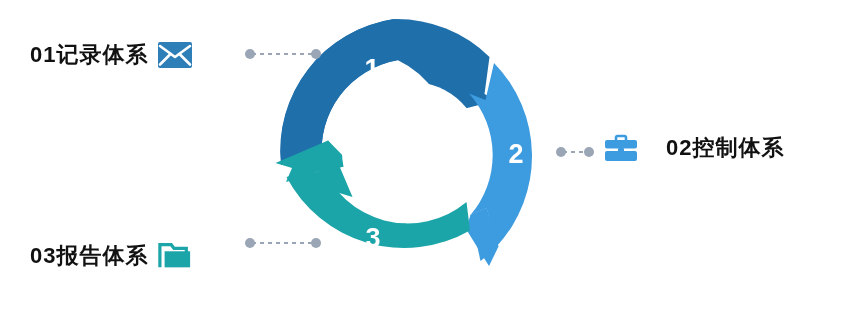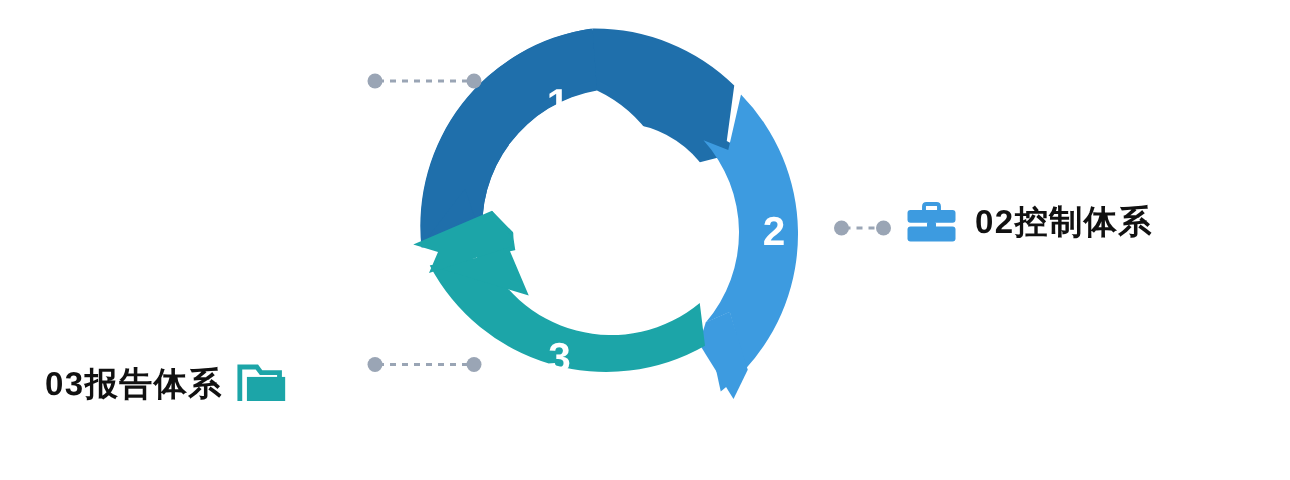--- a/index.html
+++ b/index.html
@@ -31,21 +31,21 @@
     align-items:center;
     justify-content:center;
     flex:0 0 auto;
   }
 
   #label-1{left:30px;top:38px;}
   #label-1 .icon-box{margin-left:10px;}
   #label-3{left:30px;top:239px;}
   #label-3 .icon-box{margin-left:10px;}
   #label-2{left:604px;top:131px;}
-  #label-2 .label-text{margin-left:12px;}
+  #label-2 .label-text{margin-left:28px;}
 
   
   .connector{position:absolute;}
 </style>
 </head>
 <body>
 
 <div id="stage">
 
   <svg id="ring" width="860" height="320" viewBox="0 0 860 320" style="position:absolute;left:0;top:0;">
@@ -145,20 +145,30 @@
       <circle cx="561" cy="152" r="5" fill="#9AA5B5"></circle>
       <circle cx="589" cy="152" r="5" fill="#9AA5B5"></circle>
     </g>
     <g>
       <line x1="252" y1="243" x2="314" y2="243" stroke="#9AA5B5" stroke-width="2" stroke-dasharray="4 4"></line>
       <circle cx="250" cy="243" r="5" fill="#9AA5B5"></circle>
       <circle cx="316" cy="243" r="5" fill="#9AA5B5"></circle>
     </g>
   </svg>
 
+  <div class="label" id="label-1">
+    <span class="label-text">01记录体系</span>
+    <span class="icon-box">
+      <svg width="34" height="26" viewBox="0 0 34 26">
+        <rect x="0" y="0" width="34" height="26" rx="2" fill="#2E7EB8"></rect>
+        <path d="M 2 4 L 17 15 L 32 4" fill="none" stroke="#ffffff" stroke-width="2.6" stroke-linejoin="round" stroke-linecap="round"></path>
+        <path d="M 2 22.5 L 12.5 12 M 32 22.5 L 21.5 12" fill="none" stroke="#ffffff" stroke-width="2.6" stroke-linecap="round"></path>
+      </svg>
+    </span>
+  </div>
 
   <div class="label" id="label-2">
     <span class="icon-box">
       <svg width="34" height="30" viewBox="0 0 34 30">
         <path d="M 12 7 L 12 4.5 A 1.6 1.6 0 0 1 13.6 3 L 20.4 3 A 1.6 1.6 0 0 1 22 4.5 L 22 7" fill="none" stroke="#3D9BE0" stroke-width="2.6" stroke-linecap="round"></path>
         <rect x="1" y="7" width="32" height="8.5" rx="2" fill="#3D9BE0"></rect>
         <rect x="1" y="18" width="32" height="10" rx="2" fill="#3D9BE0"></rect>
         <rect x="14" y="15" width="6" height="4" rx="1" fill="#3D9BE0"></rect>
       </svg>
     </span>

